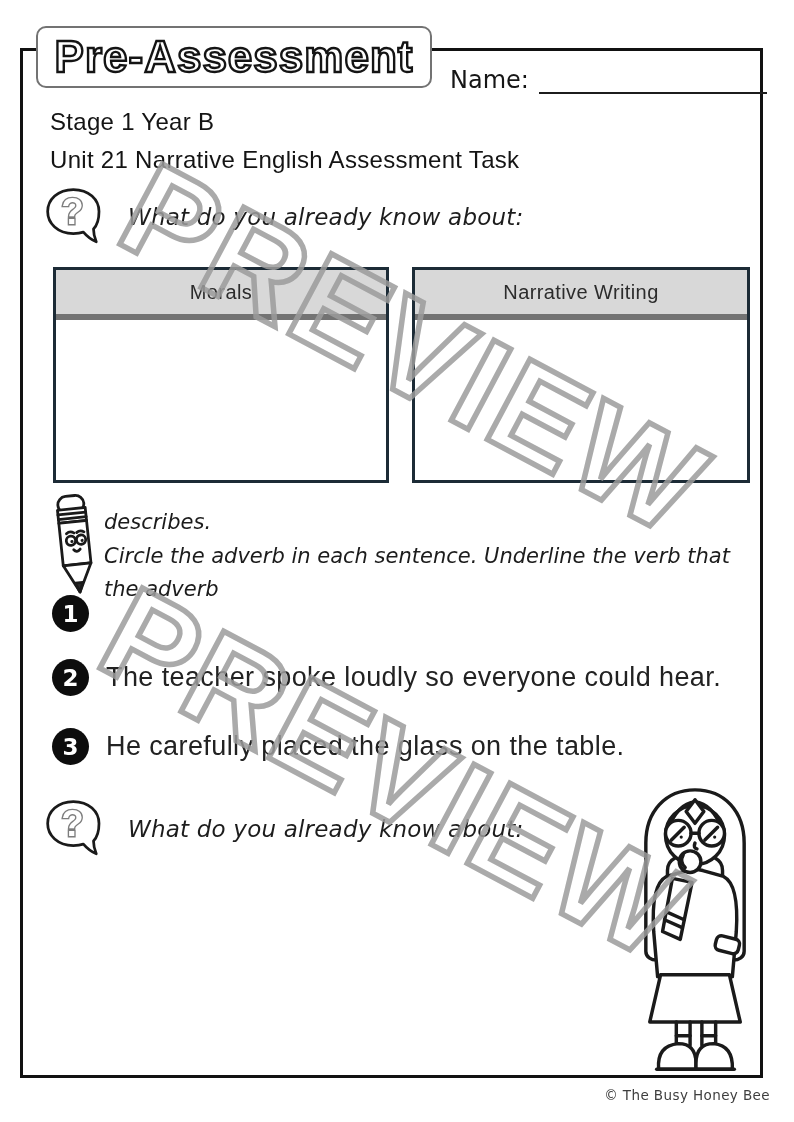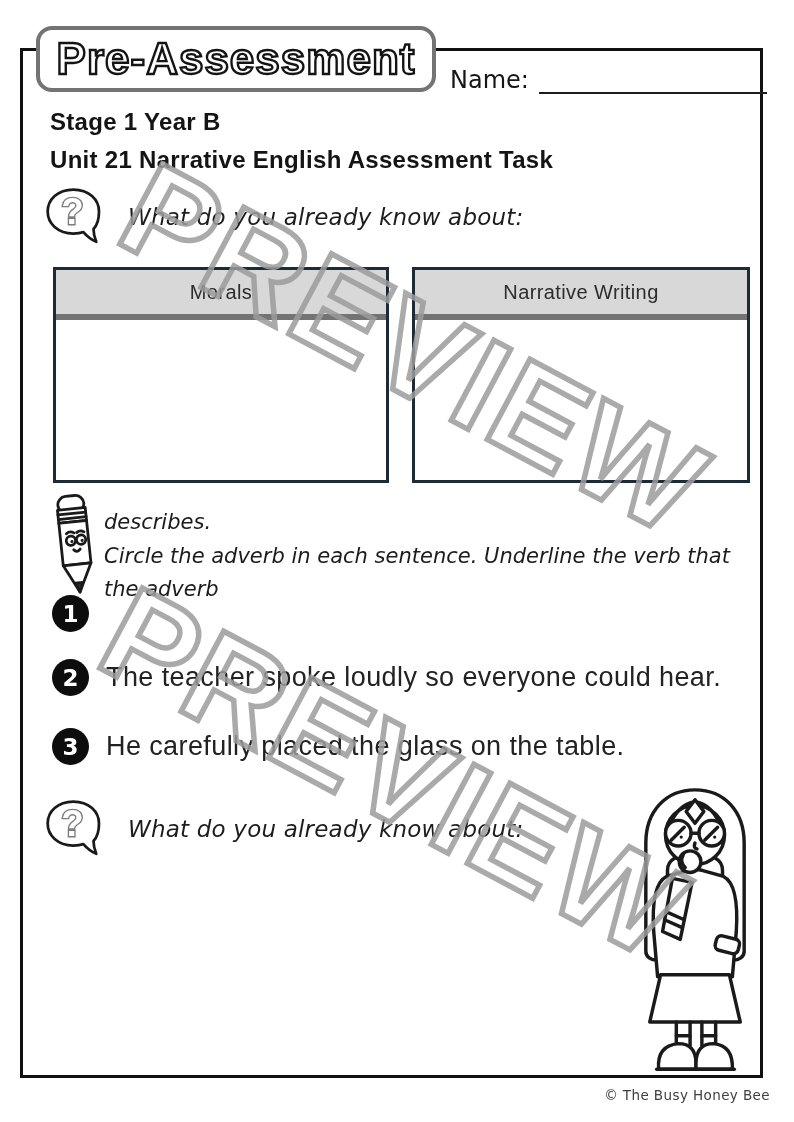--- a/index.html
+++ b/index.html
@@ -8,34 +8,34 @@
     font-family:"Liberation Sans", sans-serif; overflow:hidden;
   }
   
   .page-border {
     position:absolute; left:20px; top:48px; width:737px; height:1024px;
     border:3px solid #111; background:transparent; z-index:1;
   }
   
   .title-box {
     position:absolute; left:36px; top:26px; width:392px; height:58px;
-    background:#fff; border:4px solid #737373; border-radius:16px;
+    background:#fff; border:2px solid #737373; border-radius:10px;
     display:flex; align-items:center; justify-content:center; z-index:15;
   }
   .title-text {
     font-size:44px; font-weight:800; letter-spacing:1px; line-height:1;
     color:#ffffff; -webkit-text-stroke:2.4px #141414;
     font-family:"Liberation Sans", sans-serif;
   }
   .name-row { position:absolute; left:450px; top:66px; z-index:10;
     font-family:"DejaVu Sans", sans-serif; font-size:24px; color:#161616;
     display:flex; align-items:flex-end; }
   .name-line { display:inline-block; width:228px; border-bottom:2.5px solid #1c1c1c; margin-left:10px; height:26px; }
 
-  .heading { position:absolute; left:50px; color:#141414; font-weight:700;
+  .heading { position:absolute; left:50px; color:#141414; font-weight:400;
     font-size:24px; letter-spacing:0.3px; z-index:10; font-family:"Liberation Sans", sans-serif; }
   .heading.stage { top:108px; }
   .heading.unit  { top:146px; }
 
   .prompt-row { position:absolute; display:flex; align-items:center; gap:18px; z-index:10; }
   .prompt-row.first  { left:44px; top:186px; }
   .prompt-row.second { left:44px; top:798px; }
   .prompt-text {
     font-family:"DejaVu Sans", sans-serif; font-style:italic;
     font-size:23px; color:#1d1d1d; letter-spacing:0.2px;

